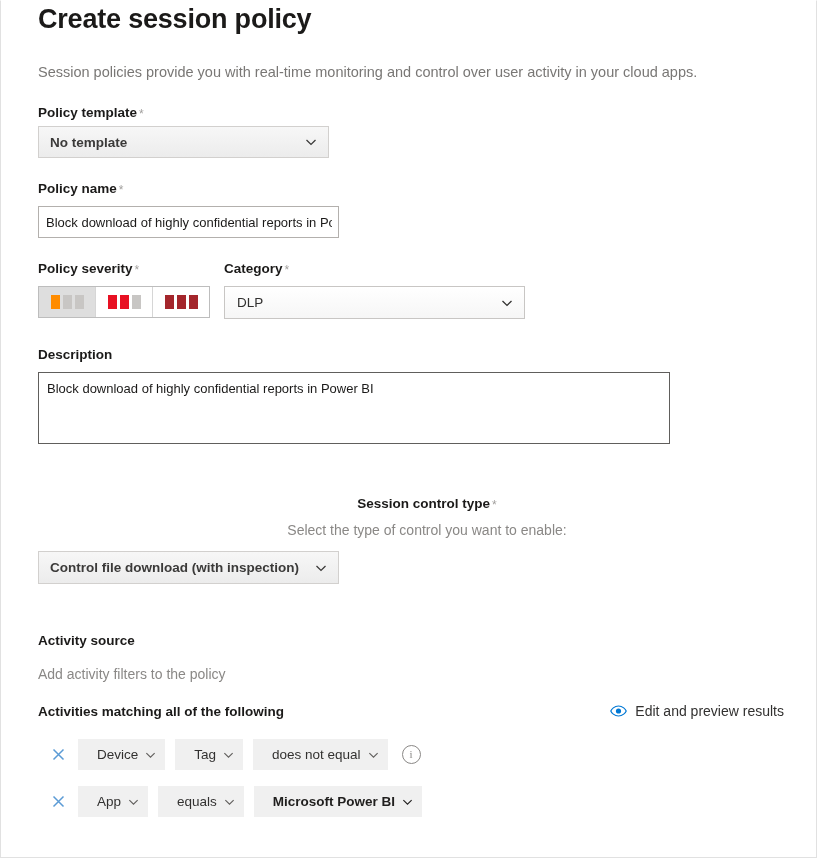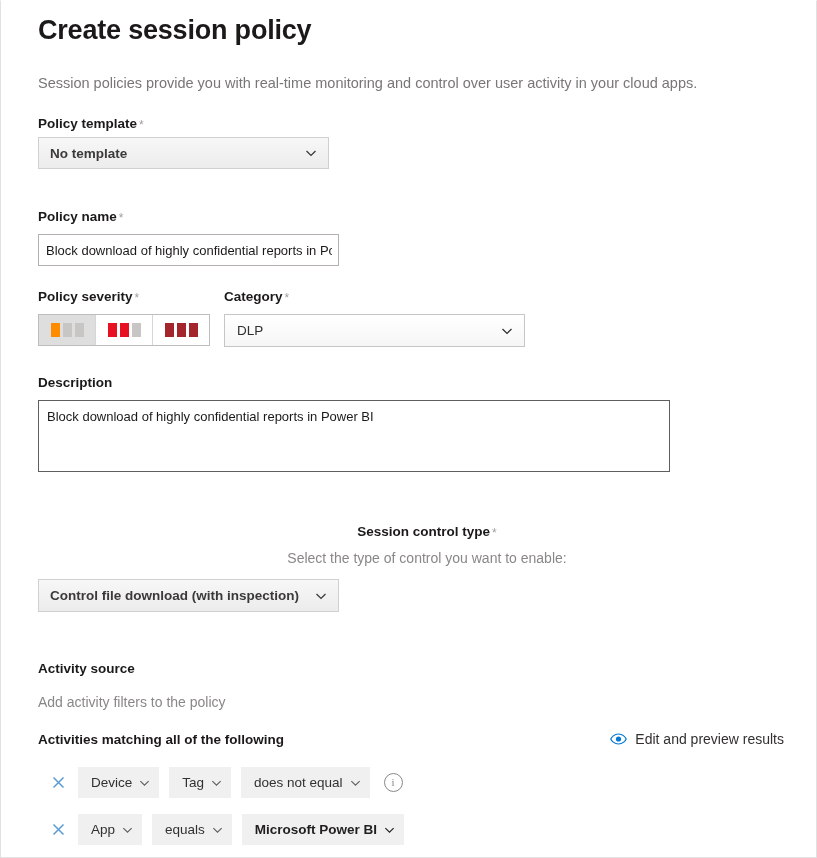--- a/index.html
+++ b/index.html
@@ -27,21 +27,21 @@
     padding: 0 0 0 37px;
   }
 
   
   .page-title {
     font-size: 27px;
     font-weight: bold;
     color: #1b1a19;
     letter-spacing: -0.2px;
     margin: 0;
-    padding-top: 12px;
+    padding-top: 1px;
     line-height: 34px;
   }
   .page-subtitle {
     font-size: 14.5px;
     color: #797775;
     margin: 0;
     padding-top: 26px;
     line-height: 20px;
   }
 
@@ -208,21 +208,21 @@
     cursor: pointer;
     flex: none;
   }
   .pill {
     position: relative;
     box-sizing: border-box;
     height: 31px;
     background: #f0f0f0;
     display: flex;
     align-items: center;
-    padding: 0 27px 0 13px;
+    padding: 0 27px 0 19px;
     cursor: pointer;
     white-space: nowrap;
   }
   .pill .pill-text {
     font-size: 13.5px;
     color: #323130;
   }
   .pill.strong .pill-text {
     color: #201f1e;
     font-weight: bold;
@@ -265,21 +265,21 @@
         <span>Policy template</span><span class="req">*</span>
       </div>
       <div class="dd-filled" style="width:291px; margin-top:4px;">
         <span class="dd-text">No template</span>
         <svg class="chev" viewBox="0 0 12 12">
           <path d="M1.5 4 L6 8.4 L10.5 4" fill="none" stroke="#3b3a39" stroke-width="1.3"></path>
         </svg>
       </div>
     </div>
 
-    <div style="margin-top:39px;">
+    <div style="margin-top:22px;">
       <div class="field-label">
         <span>Policy name</span><span class="req">*</span>
       </div>
       <input class="text-input" type="text" style="margin-top: 8px;" value="Block download of highly confidential reports in Power BI">
     </div>
 
     <div style="margin-top:22px; display:flex;">
       <div style="width:186px;">
         <div class="field-label">
           <span>Policy severity</span><span class="req">*</span>

